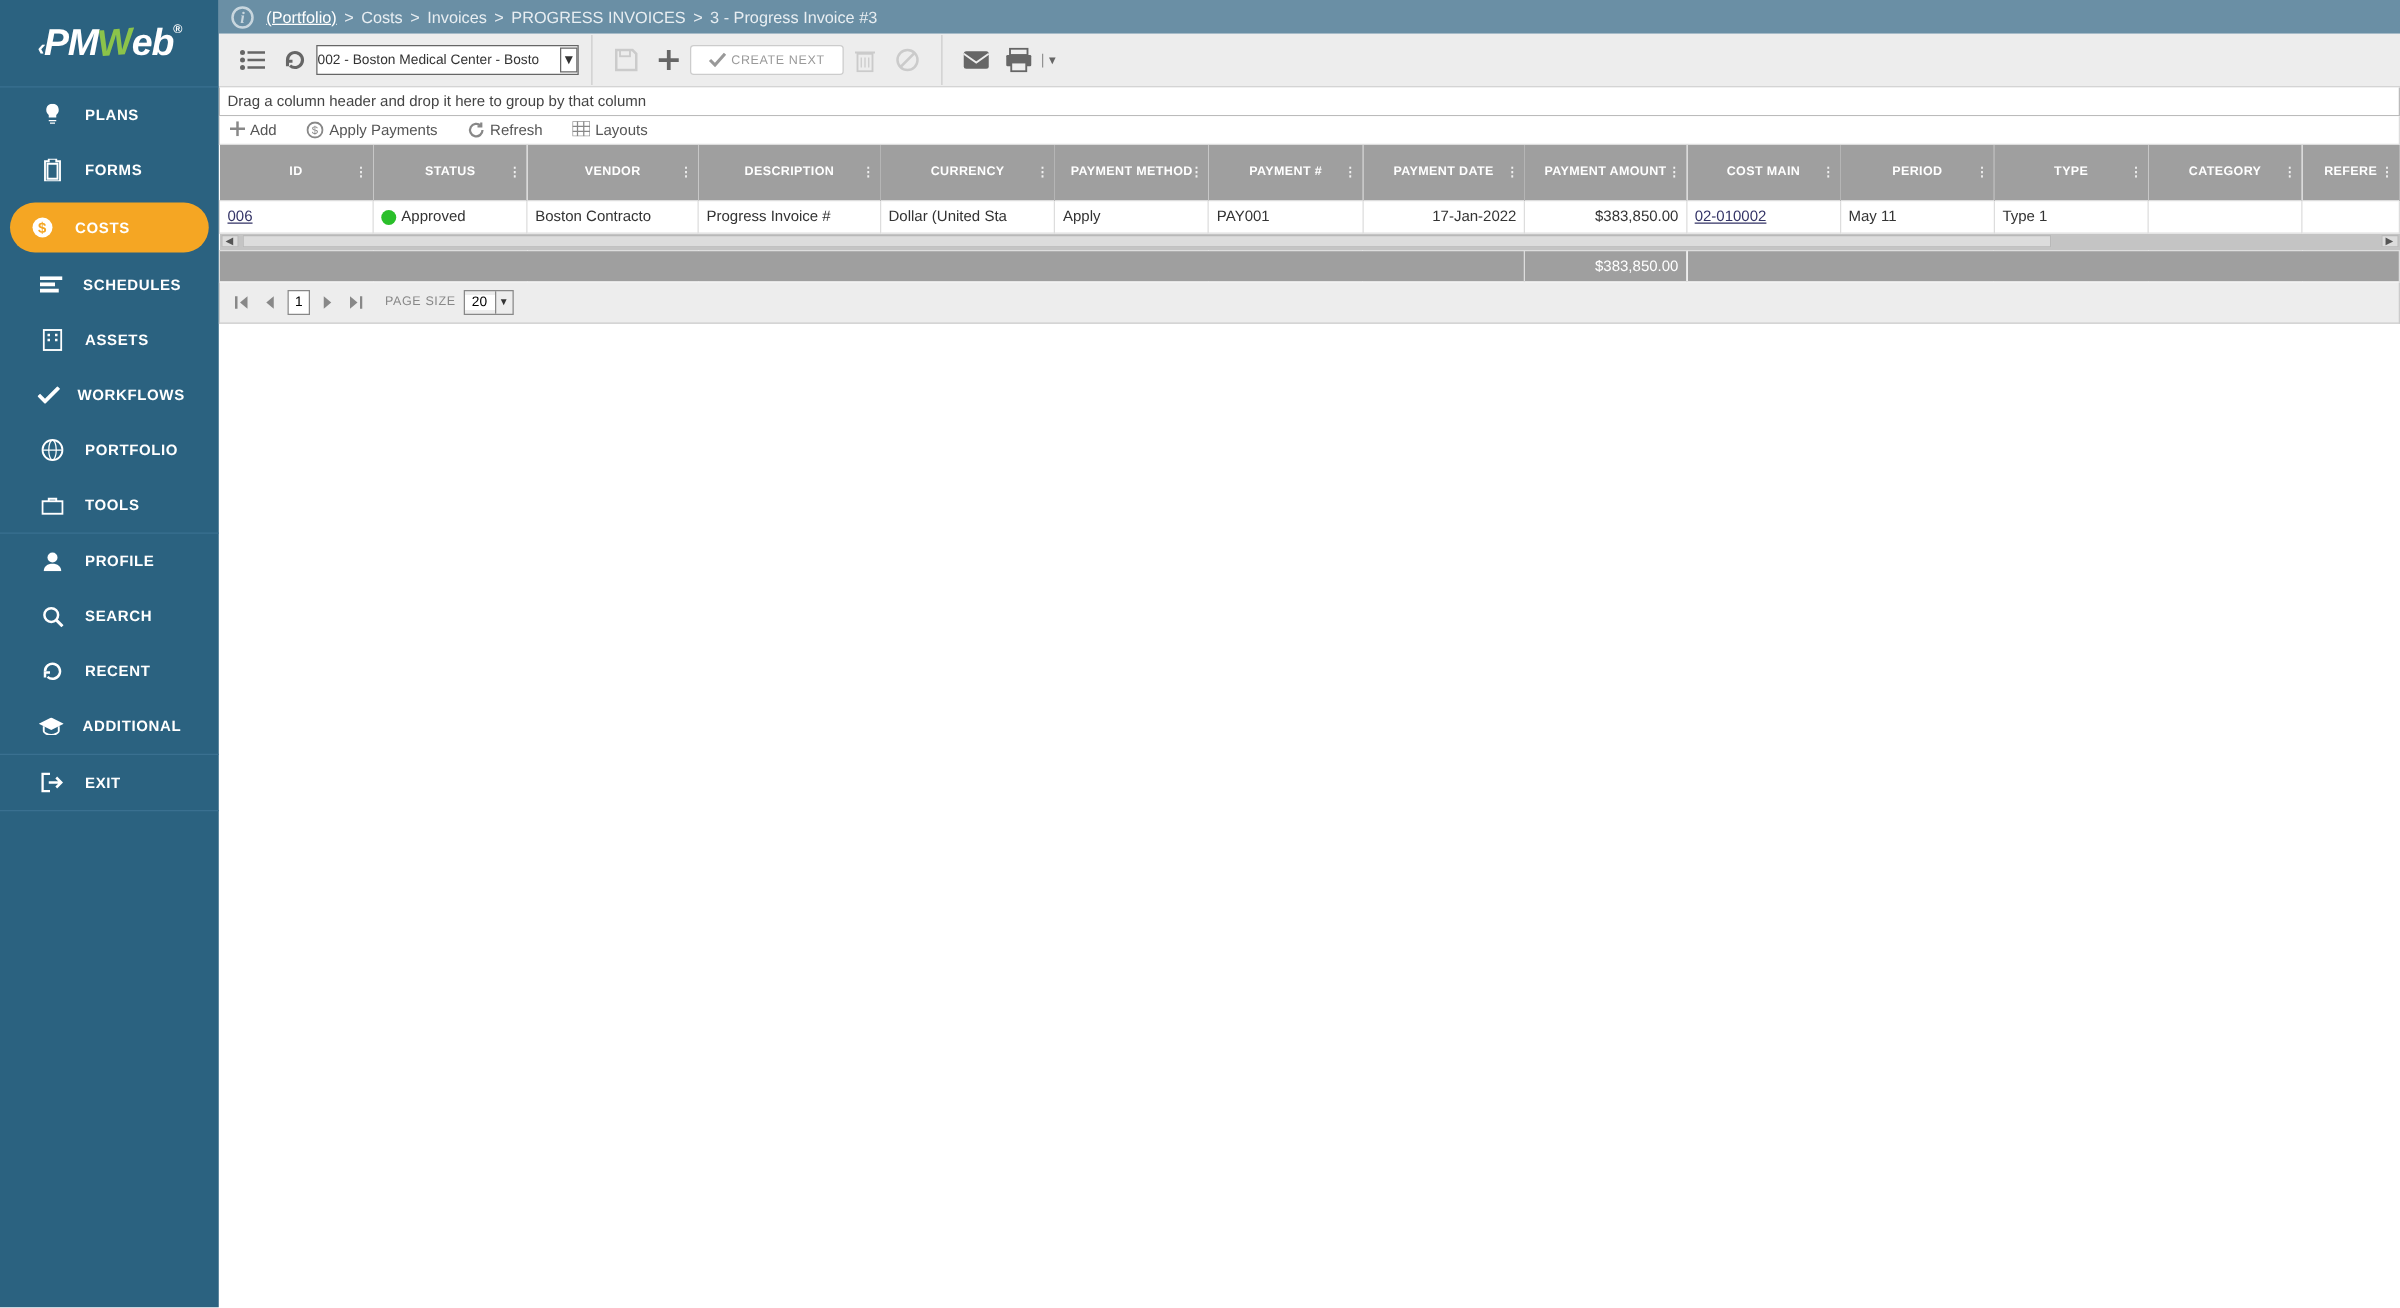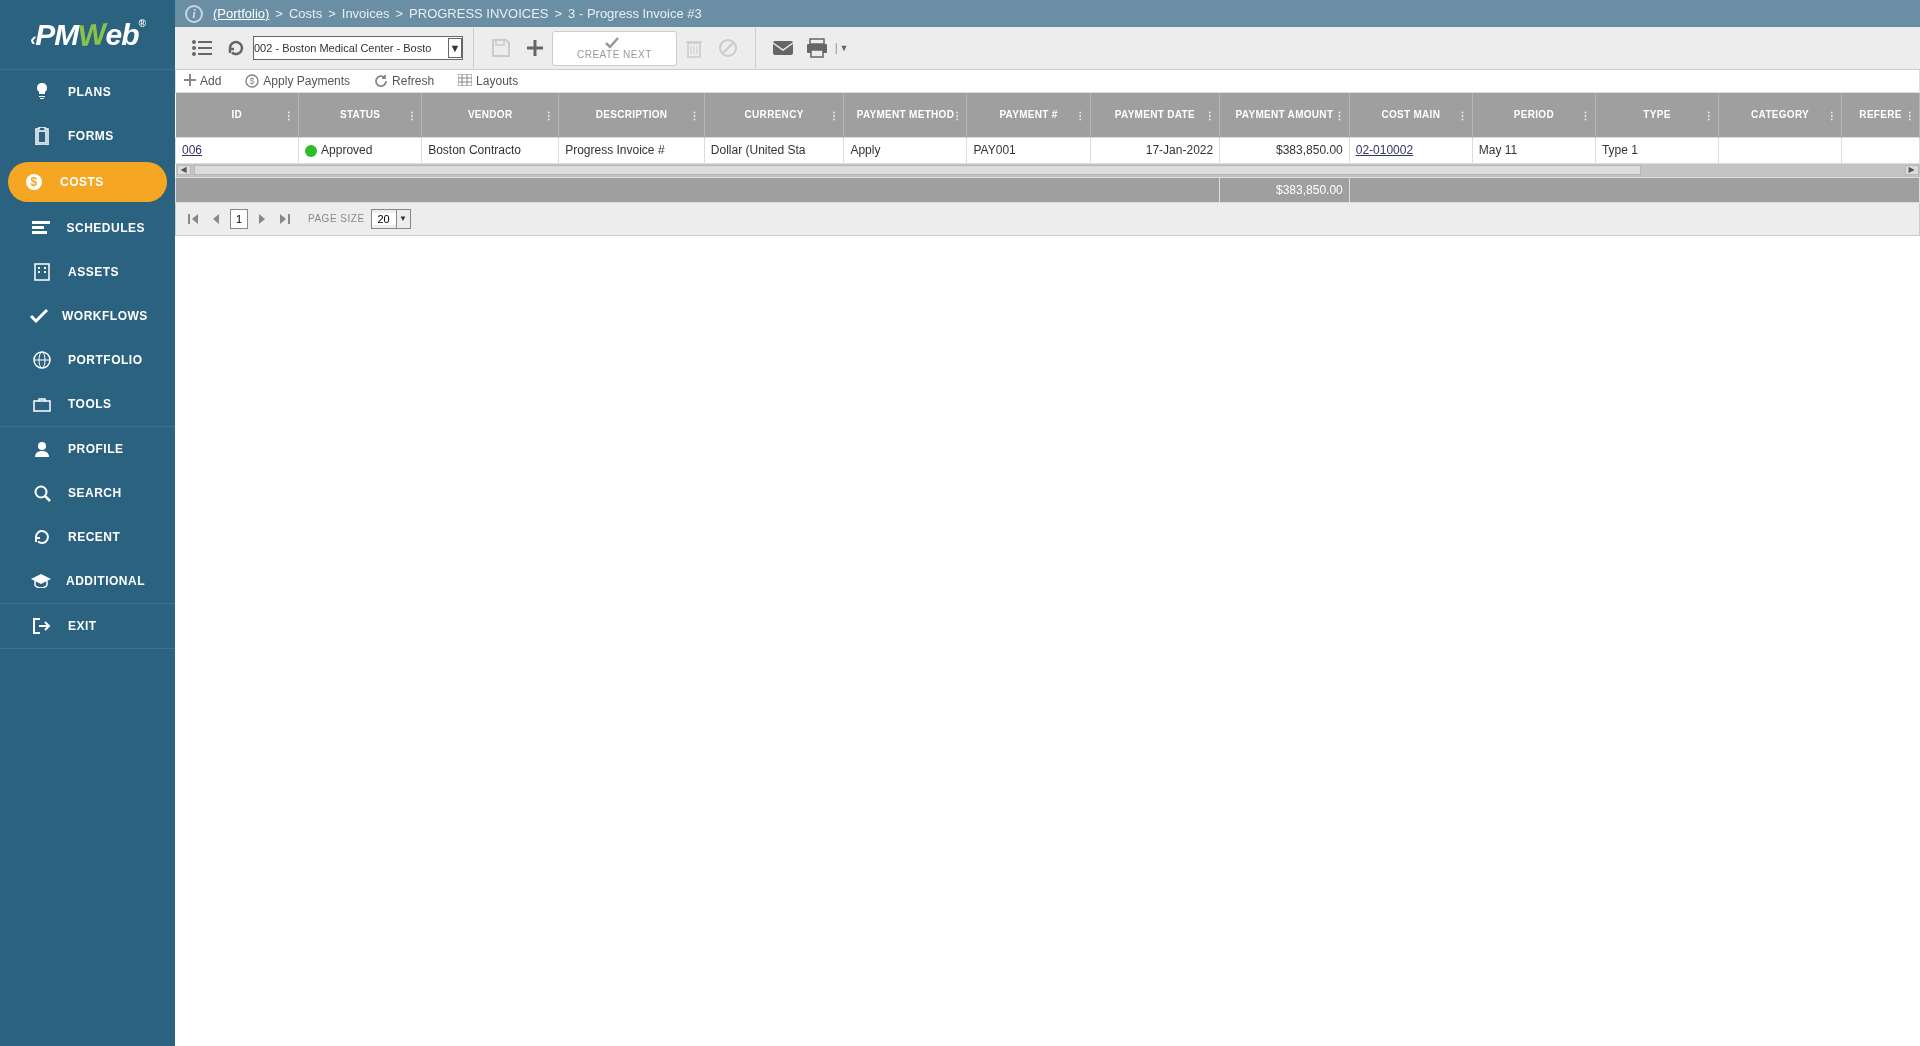--- a/index.html
+++ b/index.html
@@ -28,21 +28,21 @@
 .breadcrumb-bar .sep { margin: 0 6px; }
 
 
 .toolbar { background: #ededed; height: 43px; display: flex; align-items: center; padding: 0 10px; border-bottom: 1px solid #ccc; }
 .tb-btn { width: 34px; height: 34px; display: flex; align-items: center; justify-content: center; cursor: pointer; color: #666; }
 .tb-btn svg { fill: #666; }
 .tb-btn.disabled { opacity: 0.4; cursor: default; }
 .tb-sep { width: 1px; height: 40px; background: #ccc; margin: 0 10px; }
 .project-select { border: 1px solid #666; background: #fff; height: 24px; width: 210px; display: flex; align-items: center; padding: 0 0; font-size: 11px; cursor: pointer; }
 .project-select .dd { border: 1px solid #666; width: 14px; height: 20px; display: flex; align-items: center; justify-content: center; margin-left: auto; }
-.create-next { border: 1px solid #ccc; background: #fff; border-radius: 3px; padding: 5px 24px; display: flex; align-items: center; color: #999; font-size: 10px; letter-spacing: 0.5px; cursor: pointer; flex-direction: column; }
+.create-next { border: 1px solid #ccc; background: #fff; border-radius: 3px; padding: 5px 14px; display: flex; align-items: center; color: #999; font-size: 10px; letter-spacing: 0.5px; cursor: pointer; }
 .create-next svg { fill: #999; margin-right: 4px; }
 .print-group { display: flex; align-items: center; }
 .print-caret { width: 12px; color: #666; font-size: 9px; }
 
 
 .tabs { background: #fff; height: 33px; display: flex; border-bottom: 1px solid #c8c8c8; }
 .tab { flex: 1; display: flex; align-items: center; justify-content: center; font-size: 11px; letter-spacing: 0.5px; color: #666; cursor: pointer; border-right: 1px solid #eee; }
 .tab.active { color: #f5a623; border-bottom: 3px solid #f5a623; margin-bottom: -1px; }
 
 
@@ -296,20 +296,21 @@
               <rect x="4" y="1" width="14" height="5" fill="none" stroke="#666" stroke-width="1.5"></rect>
               <rect x="1" y="6" width="20" height="9" rx="1"></rect>
               <rect x="5" y="12" width="12" height="7" fill="#ededed" stroke="#666" stroke-width="1.5"></rect>
             </svg>
           </div>
         <span class="print-caret">│▼</span>
       </div>
     </div>
 
 
+    <div class="group-bar">Drag a column header and drop it here to group by that column</div>
 
     <div class="action-bar">
       <div class="action-btn">
           <svg width="12" height="12" viewBox="0 0 12 12">
             <line x1="6" y1="0" x2="6" y2="12" stroke="#888" stroke-width="2"></line>
             <line x1="0" y1="6" x2="12" y2="6" stroke="#888" stroke-width="2"></line>
           </svg>
           <span>Add</span>
         </div>
       <div class="action-btn">

